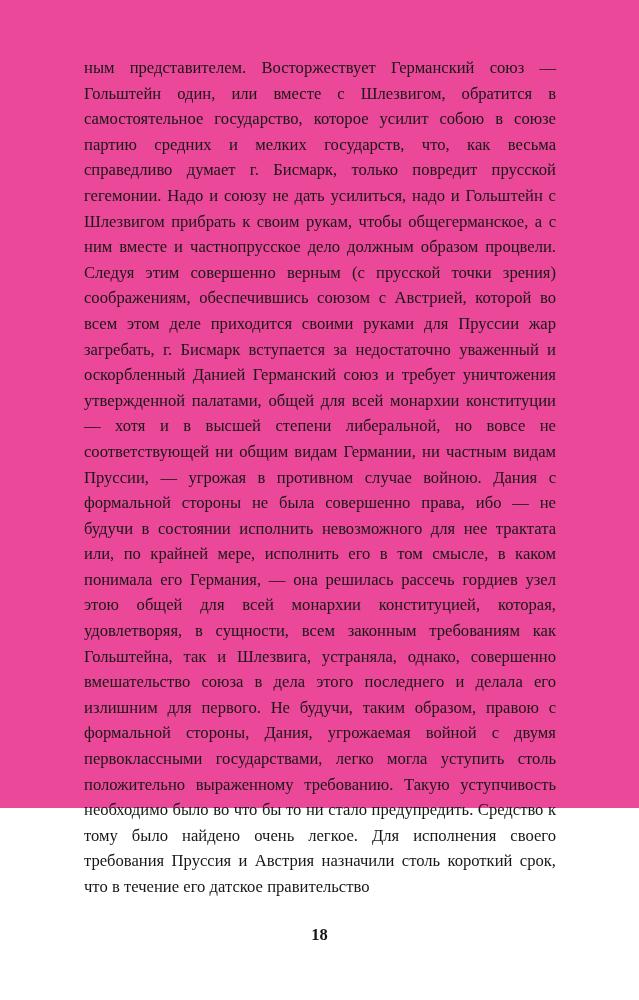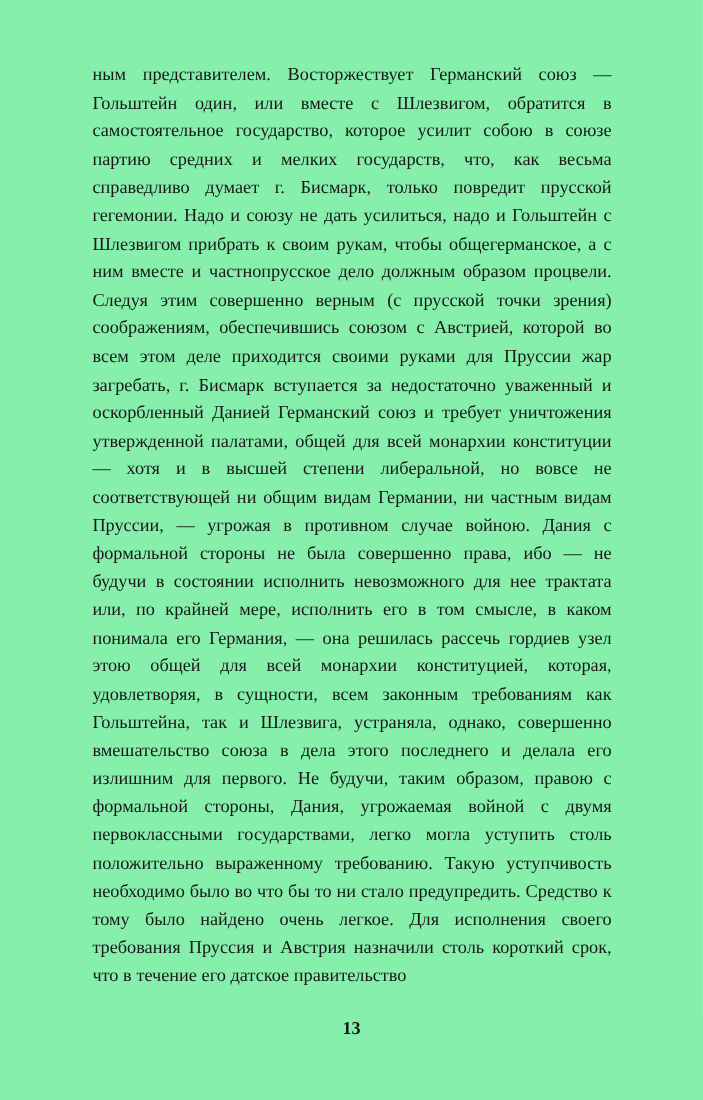--- a/index.html
+++ b/index.html
@@ -13,22 +13,22 @@
     font-family: "Liberation Serif", serif;
     color: #1a1a1a;
     position: relative;
     overflow: hidden;
   }
   .page {
     position: absolute;
     left: 0;
     top: 0;
     width: 639px;
-    height: 1000px;
-    background: #86efac;
+    height: 808px;
+    background: #ec4899;
   }
   .text-column {
     position: absolute;
     left: 84px;
     top: 55px;
     width: 472px;
   }
   .body-text {
     font-family: "Liberation Serif", serif;
     font-size: 16.6px;
@@ -52,14 +52,14 @@
     color: #171717;
   }
 </style>
 </head>
 <body>
 
 <div class="page">
   <div class="text-column">
     <p class="body-text">ным представителем. Восторжествует Германский союз — Гольштейн один, или вместе с Шлезвигом, обратится в самостоятельное государство, которое усилит собою в союзе партию средних и мелких государств, что, как весьма справедливо думает г. Бисмарк, только повредит прусской гегемонии. Надо и союзу не дать усилиться, надо и Гольштейн с Шлезвигом прибрать к своим рукам, чтобы общегерманское, а с ним вместе и частнопрусское дело должным образом процвели. Следуя этим совершенно верным (с прусской точки зрения) соображениям, обеспечившись союзом с Австрией, которой во всем этом деле приходится своими руками для Пруссии жар загребать, г. Бисмарк вступается за недостаточно уваженный и оскорбленный Данией Германский союз и требует уничтожения утвержденной палатами, общей для всей монархии конституции — хотя и в высшей степени либеральной, но вовсе не соответствующей ни общим видам Германии, ни частным видам Пруссии, — угрожая в противном случае войною. Дания с формальной стороны не была совершенно права, ибо — не будучи в состоянии исполнить невозможного для нее трактата или, по крайней мере, исполнить его в том смысле, в каком понимала его Германия, — она решилась рассечь гордиев узел этою общей для всей монархии конституцией, которая, удовлетворяя, в сущности, всем законным требованиям как Гольштейна, так и Шлезвига, устраняла, однако, совершенно вмешательство союза в дела этого последнего и делала его излишним для первого. Не будучи, таким образом, правою с формальной стороны, Дания, угрожаемая войной с двумя первоклассными государствами, легко могла уступить столь положительно выраженному требованию. Такую уступчивость необходимо было во что бы то ни стало предупредить. Средство к тому было найдено очень легкое. Для исполнения своего требования Пруссия и Австрия назначили столь короткий срок, что в течение его датское правительство</p>
   </div>
-  <div class="page-number">13</div>
+  <div class="page-number">18</div>
 </div>
 
 </body></html>

